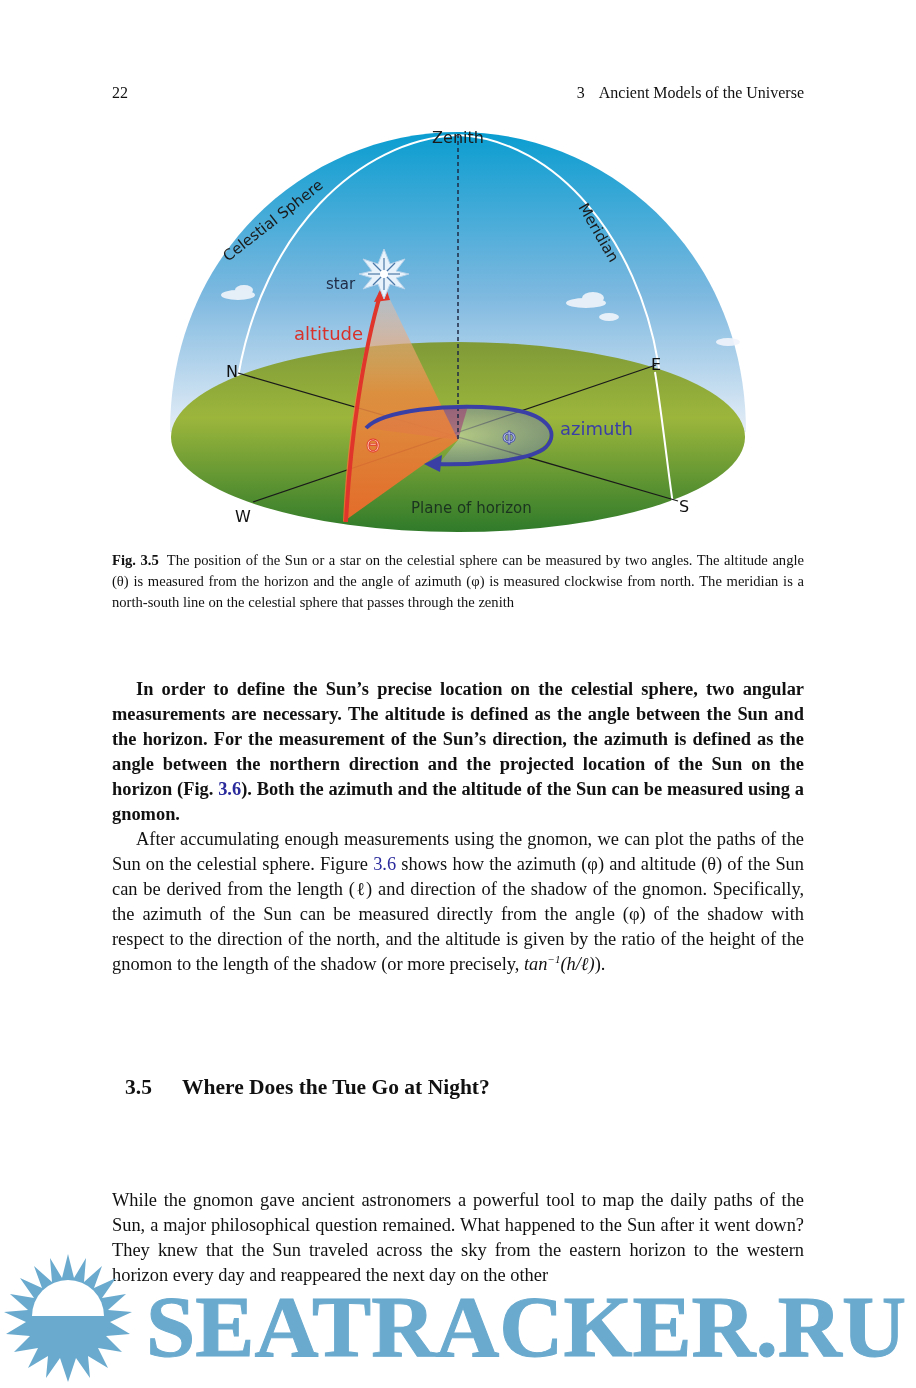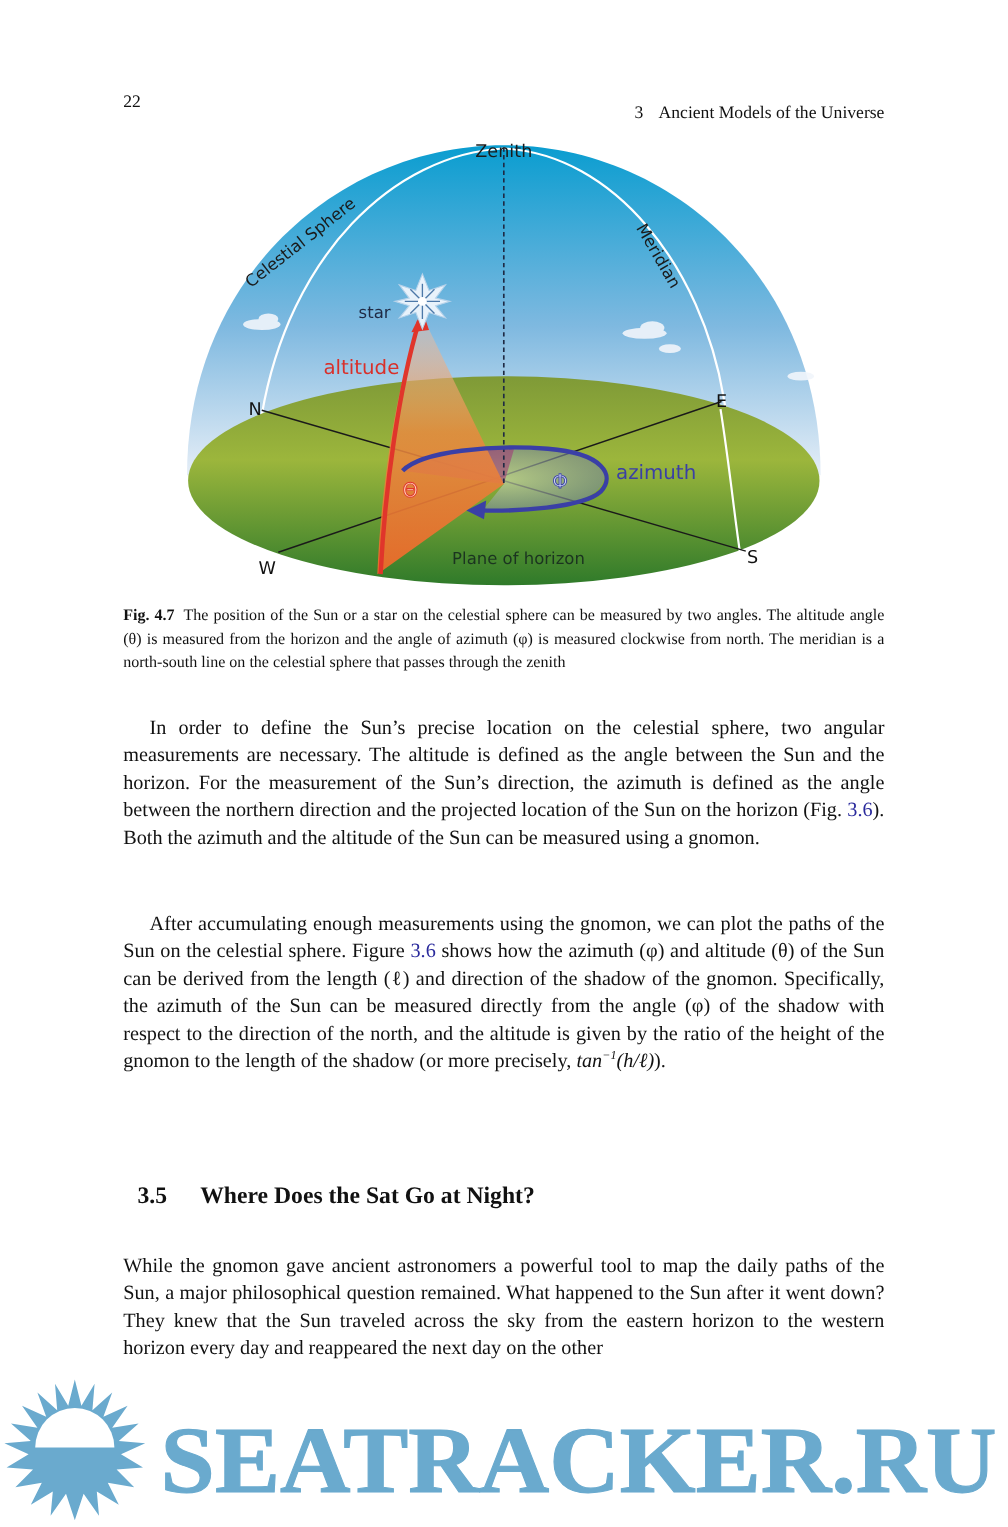--- a/index.html
+++ b/index.html
@@ -1,36 +1,36 @@
 <!DOCTYPE html>
 <html><head>
 <meta charset="utf-8">
 <style>
   html, body { margin: 0; padding: 0; background: #ffffff; }
   body { width: 916px; height: 1388px; position: relative; overflow: hidden;
          font-family: "Liberation Serif", "DejaVu Serif", serif; color: #111; }
   .running-head { position: absolute; top: 84px; left: 112px; width: 692px; height: 20px;
                   font-size: 16px; }
   .running-head .pg { position: absolute; left: 0; top: 0; }
-  .running-head .chap { position: absolute; right: 0; top: 0; margin-top: 10px; }
+  .running-head .chap { position: absolute; right: 0; top: 0; }
   .running-head .chap .num { margin-right: 14px; }
 
   .figure { position: absolute; left: 168px; top: 122px; width: 580px; height: 420px; text-align: center; }
   .figure svg { width: 580px; height: 420px; display: block; }
   .fig-sans { font-family: "DejaVu Sans", "Liberation Sans", sans-serif; }
 
   .caption { position: absolute; left: 112px; top: 550px; width: 692px;
              font-size: 14.6px; line-height: 21px; text-align: justify; }
   .caption .lab { font-weight: bold; margin-right: 8px; }
 
   .body-text { position: absolute; left: 112px; width: 692px; font-size: 18.4px;
                line-height: 24.9px; text-align: justify; }
-  .p1 { top: 649px; }
+  .p1 { top: 677px; font-weight: bold; }
   .p2 { top: 827px; }
-  .p3 { top: 1138px; }
+  .p3 { top: 1188px; }
   .indent { text-indent: 24px; }
   .link { color: #2a2a9c; }
   .math { font-style: italic; margin-top: 28px; }
   sup { font-size: 11px; line-height: 0; }
 
   .section-heading { position: absolute; left: 112px; top: 1075px; font-size: 21.5px;
                      font-weight: bold; }
   .section-heading .num { display: inline-block; width: 57px; margin-left: 13px; }
 
   .watermark { position: absolute; left: 0; top: 1252px; width: 809px; height: 136px; }
@@ -123,27 +123,27 @@
     <text class="fig-sans" x="243" y="391" font-size="15" fill="#1b3420">Plane of horizon</text>
     <text class="fig-sans" x="198" y="330" font-size="18" fill="#ffcfb8" stroke="#e0352b" stroke-width="0.8">Θ</text>
     <text class="fig-sans" x="334" y="322" font-size="18" fill="#c9d4ef" stroke="#3a3fa6" stroke-width="0.8">Φ</text>
     <text class="fig-sans" x="58" y="255" font-size="16" fill="#111">N</text>
     <text class="fig-sans" x="483" y="248" font-size="16" fill="#111">E</text>
     <text class="fig-sans" x="511" y="390" font-size="16" fill="#111">S</text>
     <text class="fig-sans" x="67" y="400" font-size="16" fill="#111">W</text>
   </svg>
 </div>
 
-<div class="caption"><span class="lab">Fig. 4.7</span><span>The position of the Sun or a star on the celestial sphere can be measured by two angles. The altitude angle (θ) is measured from the horizon and the angle of azimuth (φ) is measured clockwise from north. The meridian is a north-south line on the celestial sphere that passes through the zenith</span></div>
+<div class="caption"><span class="lab">Fig. 3.5</span><span>The position of the Sun or a star on the celestial sphere can be measured by two angles. The altitude angle (θ) is measured from the horizon and the angle of azimuth (φ) is measured clockwise from north. The meridian is a north-south line on the celestial sphere that passes through the zenith</span></div>
 
 <div class="body-text p1 indent"><span>In order to define the Sun’s precise location on the celestial sphere, two angular measurements are necessary. The altitude is defined as the angle between the Sun and the horizon. For the measurement of the Sun’s direction, the azimuth is defined as the angle between the northern direction and the projected location of the Sun on the horizon (Fig. </span><span class="link">3.6</span><span>). Both the azimuth and the altitude of the Sun can be measured using a gnomon.</span></div>
 
 <div class="body-text p2 indent"><span>After accumulating enough measurements using the gnomon, we can plot the paths of the Sun on the celestial sphere. Figure </span><span class="link">3.6</span><span> shows how the azimuth (φ) and altitude (θ) of the Sun can be derived from the length (ℓ) and direction of the shadow of the gnomon. Specifically, the azimuth of the Sun can be measured directly from the angle (φ) of the shadow with respect to the direction of the north, and the altitude is given by the ratio of the height of the gnomon to the length of the shadow (or more precisely, </span><span class="math"><span>tan</span><sup>−1</sup><span>(h/ℓ)</span></span><span>).</span></div>
 
-<div class="section-heading"><span class="num">3.5</span><span>Where Does the Sat Go at Night?</span></div>
+<div class="section-heading"><span class="num">3.5</span><span>Where Does the Tue Go at Night?</span></div>
 
 <div class="body-text p3">While the gnomon gave ancient astronomers a powerful tool to map the daily paths of the Sun, a major philosophical question remained. What happened to the Sun after it went down? They knew that the Sun traveled across the sky from the eastern horizon to the western horizon every day and reappeared the next day on the other</div>
 
 <div class="watermark">
   <svg width="916" height="136" viewBox="0 0 916 136" xmlns="http://www.w3.org/2000/svg">
     <g transform="translate(68,66)" fill="#6aaace">
       <polygon points="0,-64 6,-40 18,-60 16,-36 34,-52 26,-30 48,-40 34,-20 58,-24 40,-8 64,-6 42,4 62,16 38,18 54,34 30,30 40,50 20,38 22,60 8,40 0,64 -8,40 -22,60 -20,38 -40,50 -30,30 -54,34 -38,18 -62,16 -42,4 -64,-6 -40,-8 -58,-24 -34,-20 -48,-40 -26,-30 -34,-52 -16,-36 -18,-60 -6,-40"></polygon>
       <path d="M -36 -2 A 36 36 0 0 1 36 -2 Z" fill="#ffffff"></path>
     </g>
     <text x="146" y="104" font-family="Liberation Serif, serif" font-weight="bold" font-size="86" fill="#6aaace" stroke="#6aaace" stroke-width="1" textLength="760" lengthAdjust="spacingAndGlyphs">SEATRACKER.RU</text>

